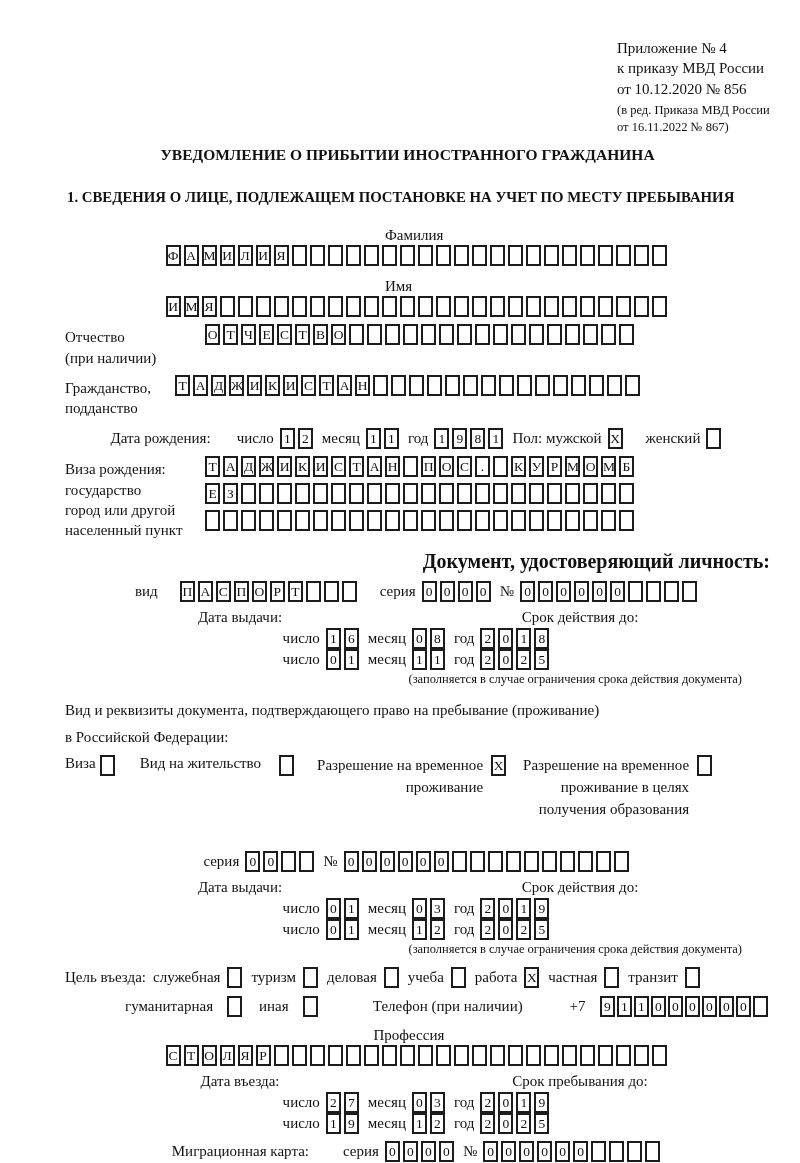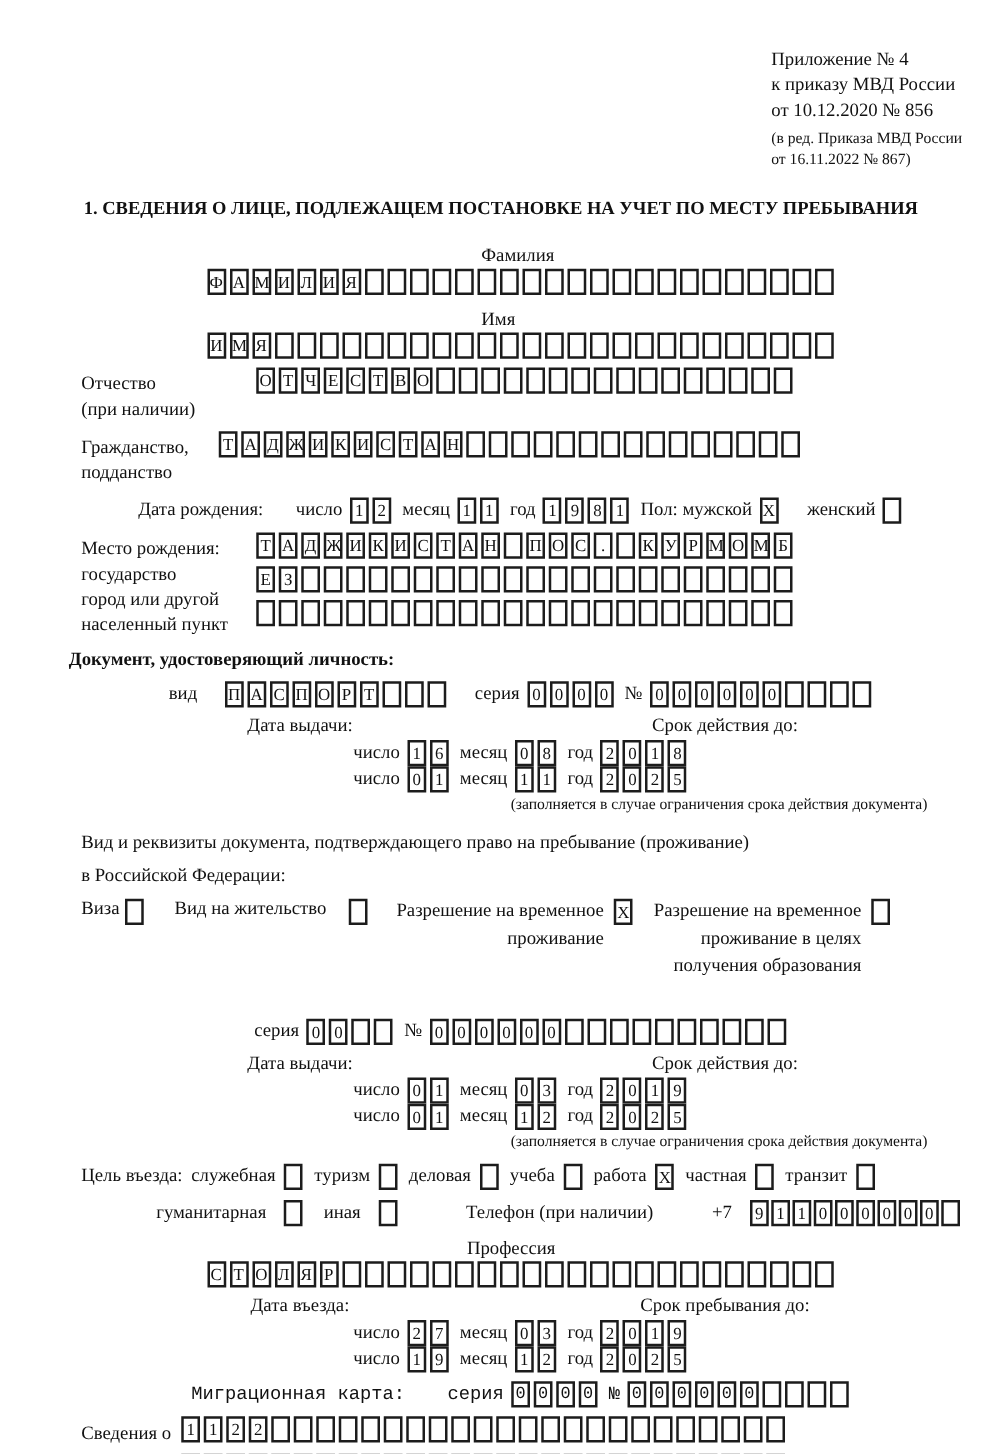--- a/index.html
+++ b/index.html
@@ -31,21 +31,21 @@
     vertical-align: middle; background: #fff;
   }
   .w65  { width: 65px; }
   .w110 { width: 110px; }
   .w140 { width: 140px; }
   .mb6 { margin-bottom: 6px; }
 
   .dg { display: inline-flex; align-items: center; gap: 6px; white-space: nowrap; }
   .dg .cells { display: inline-flex; }
 
-  .doc-heading { text-align: left; font-weight: bold; font-size: 15px; margin: 10px 0 8px -10px; }
+  .doc-heading { text-align: right; font-weight: bold; font-size: 20px; margin: 10px 0 8px -10px; }
 
   .hdr2 { display: flex; margin-bottom: 2px; }
   .hdr2 .h1 { width: 350px; text-align: center; }
   .hdr2 .h2 { width: 330px; text-align: center; }
   .note { font-size: 12.5px; text-align: right; padding-right: 28px; margin: 2px 0 10px 0; }
 
   .intro { line-height: 1.8; margin-bottom: 4px; }
 
   .chkrow { display: flex; align-items: flex-start; margin: 4px 0 30px 0; }
   .chk-label-multi { text-align: right; line-height: 1.45; }
@@ -67,20 +67,21 @@
     <div>к приказу МВД России</div>
     <div>от 10.12.2020 № 856</div>
     <div class="rev">
       <div>(в ред. Приказа МВД России</div>
       <div>от 16.11.2022 № 867)</div>
     </div>
   </div>
 
 
   <div class="title">
+    <div>УВЕДОМЛЕНИЕ О ПРИБЫТИИ ИНОСТРАННОГО ГРАЖДАНИНА</div>
   </div>
 
   <div class="sec-heading">1. СВЕДЕНИЯ О ЛИЦЕ, ПОДЛЕЖАЩЕМ ПОСТАНОВКЕ НА УЧЕТ ПО МЕСТУ ПРЕБЫВАНИЯ</div>
 
   <div class="row vcenter">
     <div class="lbl w65">Фамилия</div>
     <div class="cells"><span class="cell">Ф</span><span class="cell">А</span><span class="cell">М</span><span class="cell">И</span><span class="cell">Л</span><span class="cell">И</span><span class="cell">Я</span><span class="cell"></span><span class="cell"></span><span class="cell"></span><span class="cell"></span><span class="cell"></span><span class="cell"></span><span class="cell"></span><span class="cell"></span><span class="cell"></span><span class="cell"></span><span class="cell"></span><span class="cell"></span><span class="cell"></span><span class="cell"></span><span class="cell"></span><span class="cell"></span><span class="cell"></span><span class="cell"></span><span class="cell"></span><span class="cell"></span><span class="cell"></span></div>
   </div>
 
   <div class="row vcenter">
@@ -128,21 +129,21 @@
       <span>Пол: мужской</span>
       <span class="cell">X</span>
       <span style="width:8px;"></span>
       <span>женский</span>
       <span class="cell"></span>
     </span>
   </div>
 
   <div class="row" style="margin-top:6px;">
     <div class="lbl w140">
-      <div>Место рождения:</div>
+      <div>Виза рождения:</div>
       <div>государство</div>
       <div>город или другой</div>
       <div>населенный пункт</div>
     </div>
     <div>
       <div class="cells mb6"><span class="cell">Т</span><span class="cell">А</span><span class="cell">Д</span><span class="cell">Ж</span><span class="cell">И</span><span class="cell">К</span><span class="cell">И</span><span class="cell">С</span><span class="cell">Т</span><span class="cell">А</span><span class="cell">Н</span><span class="cell"></span><span class="cell">П</span><span class="cell">О</span><span class="cell">С</span><span class="cell">.</span><span class="cell"></span><span class="cell">К</span><span class="cell">У</span><span class="cell">Р</span><span class="cell">М</span><span class="cell">О</span><span class="cell">М</span><span class="cell">Б</span></div>
       <div class="cells mb6"><span class="cell">Е</span><span class="cell">З</span><span class="cell"></span><span class="cell"></span><span class="cell"></span><span class="cell"></span><span class="cell"></span><span class="cell"></span><span class="cell"></span><span class="cell"></span><span class="cell"></span><span class="cell"></span><span class="cell"></span><span class="cell"></span><span class="cell"></span><span class="cell"></span><span class="cell"></span><span class="cell"></span><span class="cell"></span><span class="cell"></span><span class="cell"></span><span class="cell"></span><span class="cell"></span><span class="cell"></span></div>
       <div class="cells"><span class="cell"></span><span class="cell"></span><span class="cell"></span><span class="cell"></span><span class="cell"></span><span class="cell"></span><span class="cell"></span><span class="cell"></span><span class="cell"></span><span class="cell"></span><span class="cell"></span><span class="cell"></span><span class="cell"></span><span class="cell"></span><span class="cell"></span><span class="cell"></span><span class="cell"></span><span class="cell"></span><span class="cell"></span><span class="cell"></span><span class="cell"></span><span class="cell"></span><span class="cell"></span><span class="cell"></span></div>
     </div>
   </div>
@@ -413,21 +414,21 @@
       <span>год</span>
       <span class="cells">
           <span class="cell">2</span>
           <span class="cell">0</span>
           <span class="cell">2</span>
           <span class="cell">5</span>
         </span>
     </span>
   </div>
 
-  <div class="row vcenter" style="margin-top:6px;font-family:Liberation Mono, monospace;">
+  <div class="row vcenter" style="margin-top:6px;">
     <span class="dg">
       <span>Миграционная карта:</span>
       <span style="width:22px;"></span>
       <span>серия</span>
       <span class="cells">
           <span class="cell">0</span>
           <span class="cell">0</span>
           <span class="cell">0</span>
           <span class="cell">0</span>
         </span>

